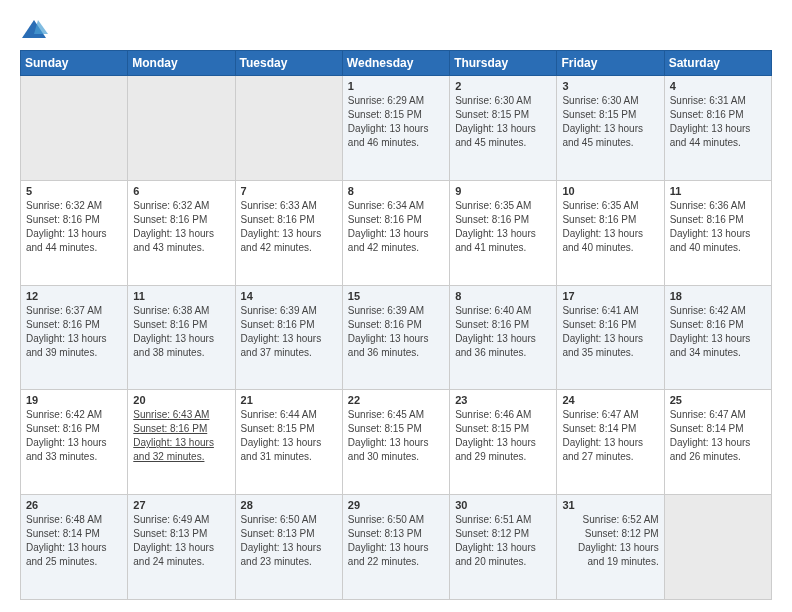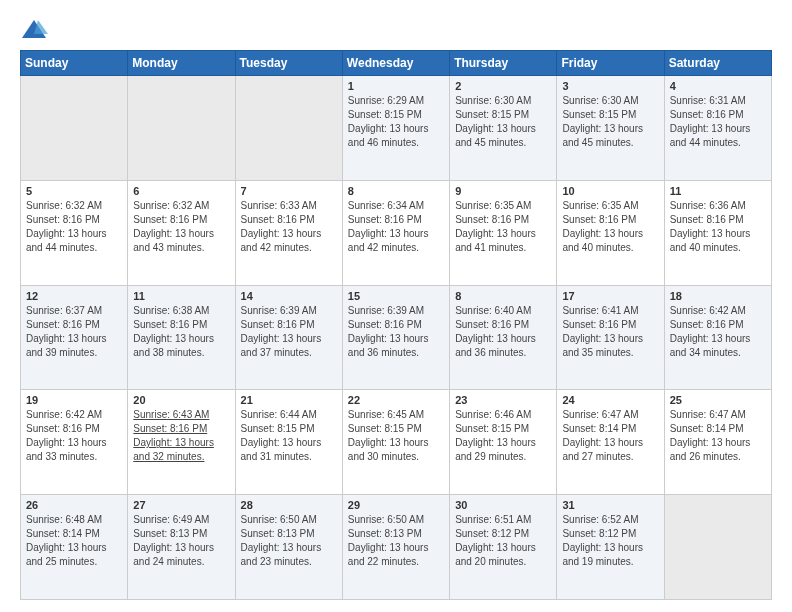--- a/index.html
+++ b/index.html
@@ -331,21 +331,21 @@
 Daylight: 13 hours and 22 minutes.</div>
           </td>
           <td>
             <span class="day-num">30</span>
             <div class="day-info" style="white-space: pre-line;">Sunrise: 6:51 AM
 Sunset: 8:12 PM
 Daylight: 13 hours and 20 minutes.</div>
           </td>
           <td>
             <span class="day-num">31</span>
-            <div class="day-info" style="white-space: pre-line;">Sunrise: 6:52 AM
+            <div class="day-info" style="white-space: pre-line; text-align: right;">Sunrise: 6:52 AM
 Sunset: 8:12 PM
 Daylight: 13 hours and 19 minutes.</div>
           </td>
           <td class="empty"></td>
         </tr>
       </tbody>
   </table>
 </div>
 
 </body></html>

